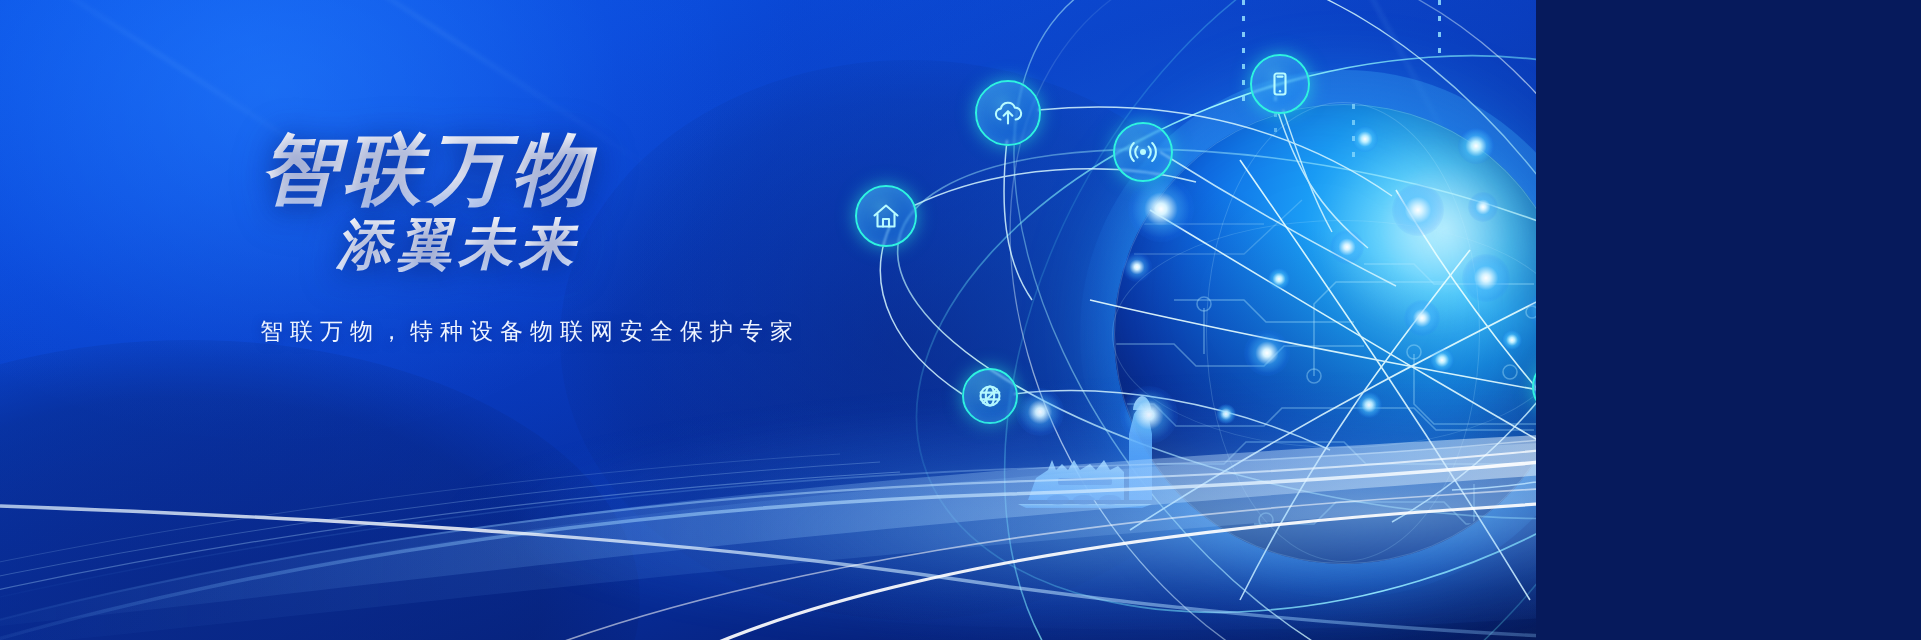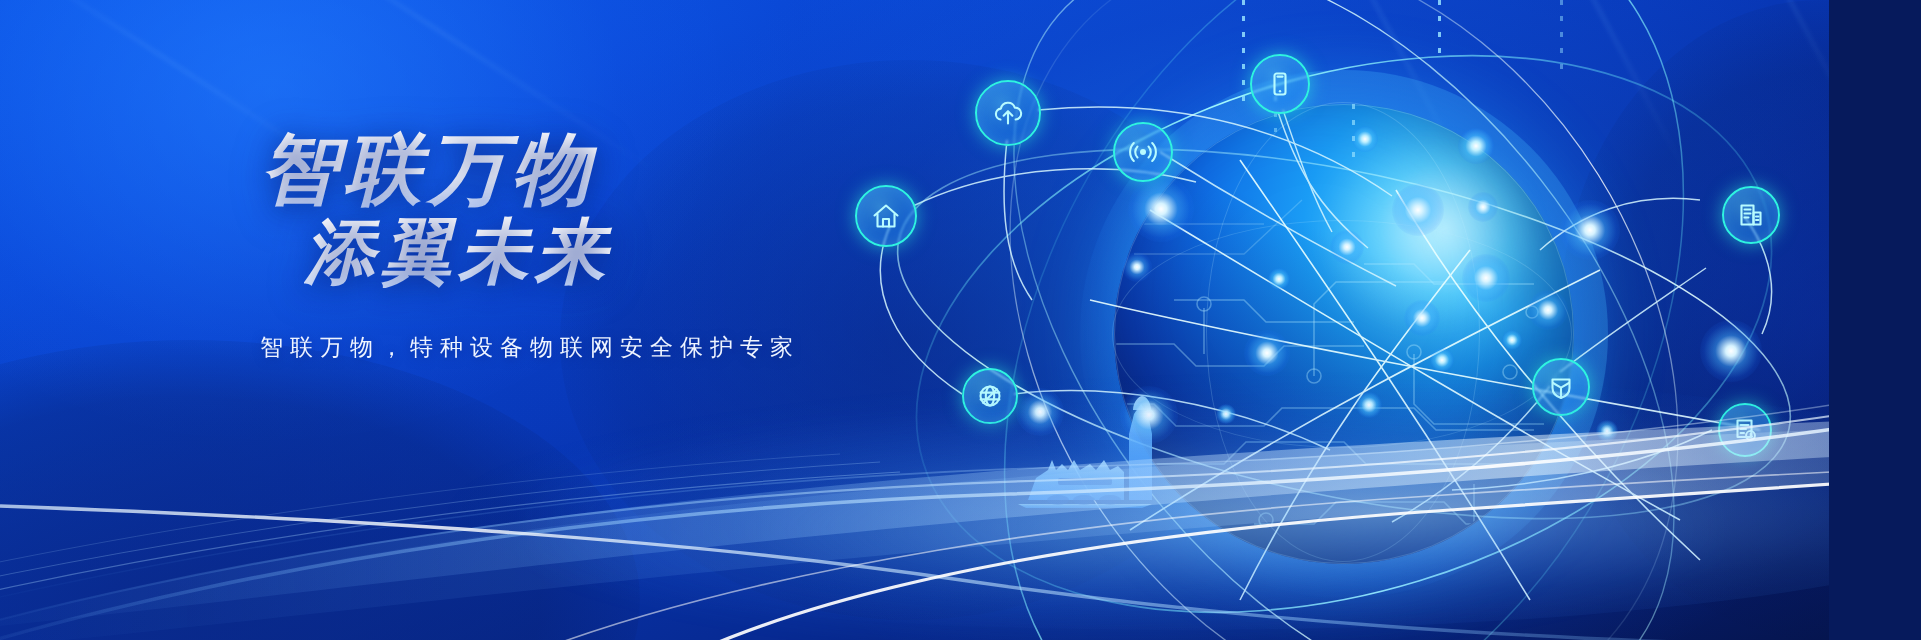--- a/index.html
+++ b/index.html
@@ -7,21 +7,21 @@
     margin: 0;
     padding: 0;
     background: #061a5c;
   }
   body {
     font-family: "Liberation Sans", "DejaVu Sans", sans-serif;
   }
 
   .banner {
     position: relative;
-    width: 1829px;
+    width: 1536px;
     height: 640px;
     overflow: hidden;
     background:
       radial-gradient(ellipse 900px 620px at 1280px 290px, rgba(30,140,255,0.55) 0%, rgba(20,90,220,0.22) 45%, rgba(0,0,0,0) 72%),
       radial-gradient(ellipse 1000px 700px at 250px 40px, rgba(20,105,250,0.55) 0%, rgba(10,60,200,0.10) 55%, rgba(0,0,0,0) 80%),
       linear-gradient(160deg, #0a56e6 0%, #0a4ad8 22%, #0838b8 48%, #072a93 70%, #061c6d 88%, #05154f 100%);
   }
 
   
   .bg-glow {
@@ -78,23 +78,23 @@
   .headline-1 {
     font-size: 78px;
     margin-left: 8px;
     background: linear-gradient(178deg, #ffffff 0%, #ffffff 52%, #dce9ff 72%, #b9d2ff 100%);
     -webkit-background-clip: text;
     background-clip: text;
     color: transparent;
     filter: drop-shadow(0 3px 16px rgba(12,48,150,0.5));
   }
   .headline-2 {
-    font-size: 71px;
+    font-size: 55px;
     margin-top: 6px;
-    margin-left: 52px;
+    margin-left: 84px;
     background: linear-gradient(178deg, #ffffff 0%, #ffffff 52%, #dce9ff 72%, #b9d2ff 100%);
     -webkit-background-clip: text;
     background-clip: text;
     color: transparent;
     filter: drop-shadow(0 3px 16px rgba(12,48,150,0.5));
   }
   .subtitle {
     margin-top: 44px;
     margin-left: 8px;
     font-size: 23px;

